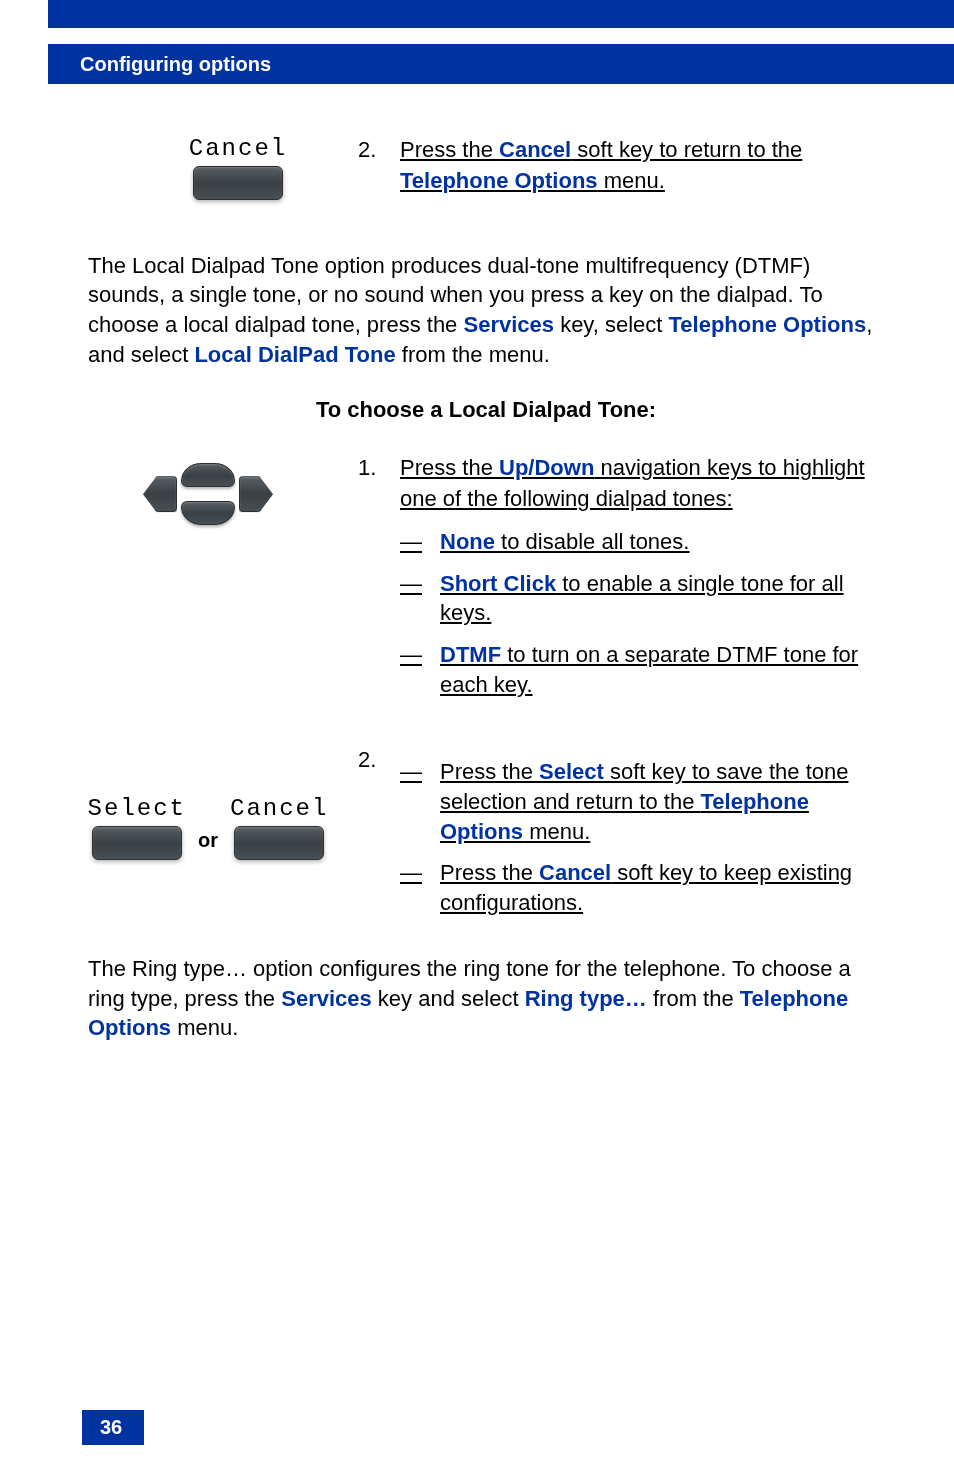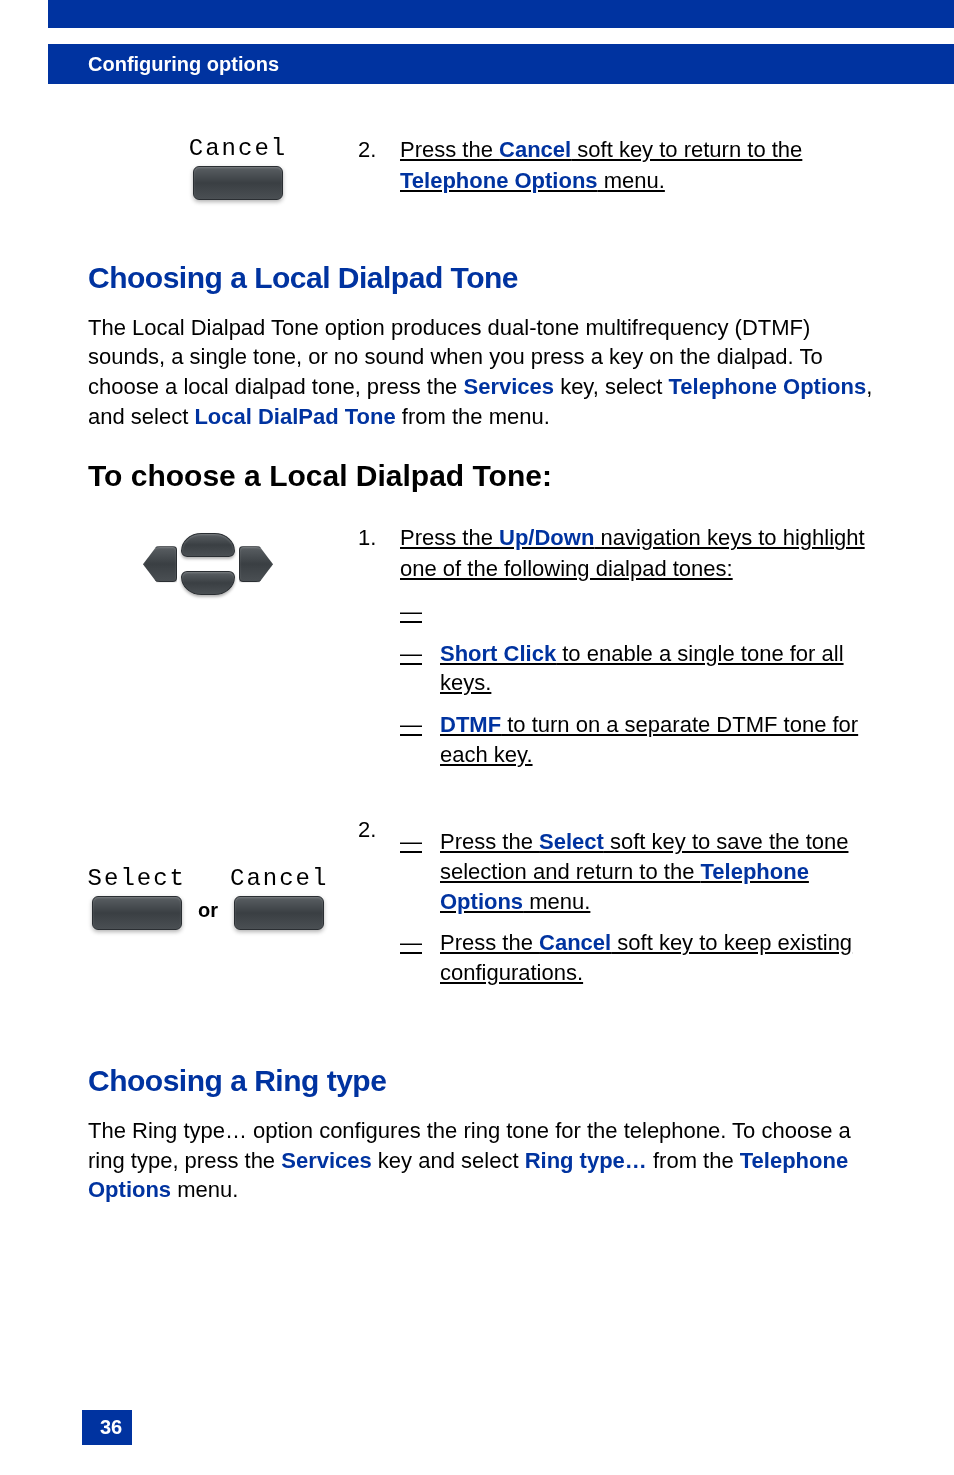--- a/index.html
+++ b/index.html
@@ -33,21 +33,21 @@
     .header-title {
       position: absolute;
       left: 48px;
       top: 44px;
       right: 0;
       height: 40px;
       background: #0033a0;
       color: #ffffff;
       font-weight: bold;
       font-size: 20px;
-      padding-left: 40px;
+      padding-left: 32px;
       display: flex;
       align-items: center;
     }
     .content {
       position: absolute;
       left: 82px;
       top: 135px;
       right: 70px;
       margin-left: 6px;
     }
@@ -153,22 +153,23 @@
       letter-spacing: -0.5px;
     }
     .body-text {
       font-size: 22px;
       line-height: 1.35;
       color: #000000;
       margin-bottom: 28px;
     }
     .bold-text {
       font-weight: bold;
-      font-size: 30px;
+      font-size: 22px;
       margin-bottom: 30px;
+      text-align: center;
     }
     .highlight {
       color: #0033a0;
       font-weight: bold;
     }
     .sub-list {
       margin-top: 12px;
       padding-left: 0;
     }
     .sub-item {
@@ -195,21 +196,21 @@
     }
     .page-number {
       position: absolute;
       bottom: 30px;
       left: 82px;
       background: #0033a0;
       color: #ffffff;
       font-weight: bold;
       font-size: 20px;
       padding: 6px 18px;
-      width: 50px;
+      width: 62px;
       text-align: left;
     }
   </style>
 </head>
 <body>
 
 <div class="left-margin"></div>
 <div class="header-bar"></div>
 <div class="header-title">
   <span>Configuring options</span>
@@ -227,21 +228,20 @@
     <div class="step-text">
       <div class="step-list-item">
         <div class="step-num-col">2.</div>
         <div class="step-body-col">
           <span>Press the </span><span class="highlight">Cancel</span><span> soft key to return to the </span><span class="highlight">Telephone Options</span><span> menu.</span>
         </div>
       </div>
     </div>
   </div>
 
-  <h2 class="section-title">Choosing a Local Dialpad Tone</h2>
   <p class="body-text">
     <span>The Local Dialpad Tone option produces dual-tone multifrequency (DTMF) sounds, a single tone, or no sound when you press a key on the dialpad. To choose a local dialpad tone, press the </span><span class="highlight">Services</span><span> key, select </span><span class="highlight">Telephone Options</span><span>, and select </span><span class="highlight">Local DialPad Tone</span><span> from the menu.</span>
   </p>
   <p class="bold-text">To choose a Local Dialpad Tone:</p>
 
   <div class="step-row" style="margin-bottom:20px;">
     <div class="step-visual" style="padding-top:10px;">
       <div class="nav-keys">
         <div class="nav-key nav-up"></div>
         <div class="nav-key nav-down"></div>
@@ -250,20 +250,21 @@
       </div>
     </div>
     <div class="step-text">
       <div class="step-list-item">
         <div class="step-num-col">1.</div>
         <div class="step-body-col">
           <span>Press the </span><span class="highlight">Up/Down</span><span> navigation keys to highlight one of the following dialpad tones:</span>
           <div class="sub-list">
             <div class="sub-item">
               <span class="sub-dash">—</span>
+              <div><span class="highlight">None</span><span> to disable all tones.</span></div>
             </div>
             <div class="sub-item">
               <span class="sub-dash">—</span>
               <div><span class="highlight">Short Click</span><span> to enable a single tone for all keys.</span></div>
             </div>
             <div class="sub-item">
               <span class="sub-dash">—</span>
               <div><span class="highlight">DTMF</span><span> to turn on a separate DTMF tone for each key.</span></div>
             </div>
           </div>
@@ -298,20 +299,19 @@
             <div class="sub-item">
               <span class="sub-dash">—</span>
               <div><span>Press the </span><span class="highlight">Cancel</span><span> soft key to keep existing configurations.</span></div>
             </div>
           </div>
         </div>
       </div>
     </div>
   </div>
 
-  <h2 class="section-title">Choosing a Ring type</h2>
   <p class="body-text">
     <span>The Ring type… option configures the ring tone for the telephone. To choose a ring type, press the </span><span class="highlight">Services</span><span> key and select </span><span class="highlight">Ring type…</span><span> from the </span><span class="highlight">Telephone Options</span><span> menu.</span>
   </p>
 
 </div>
 
 <div class="page-number">36</div>
 
 </body></html>

